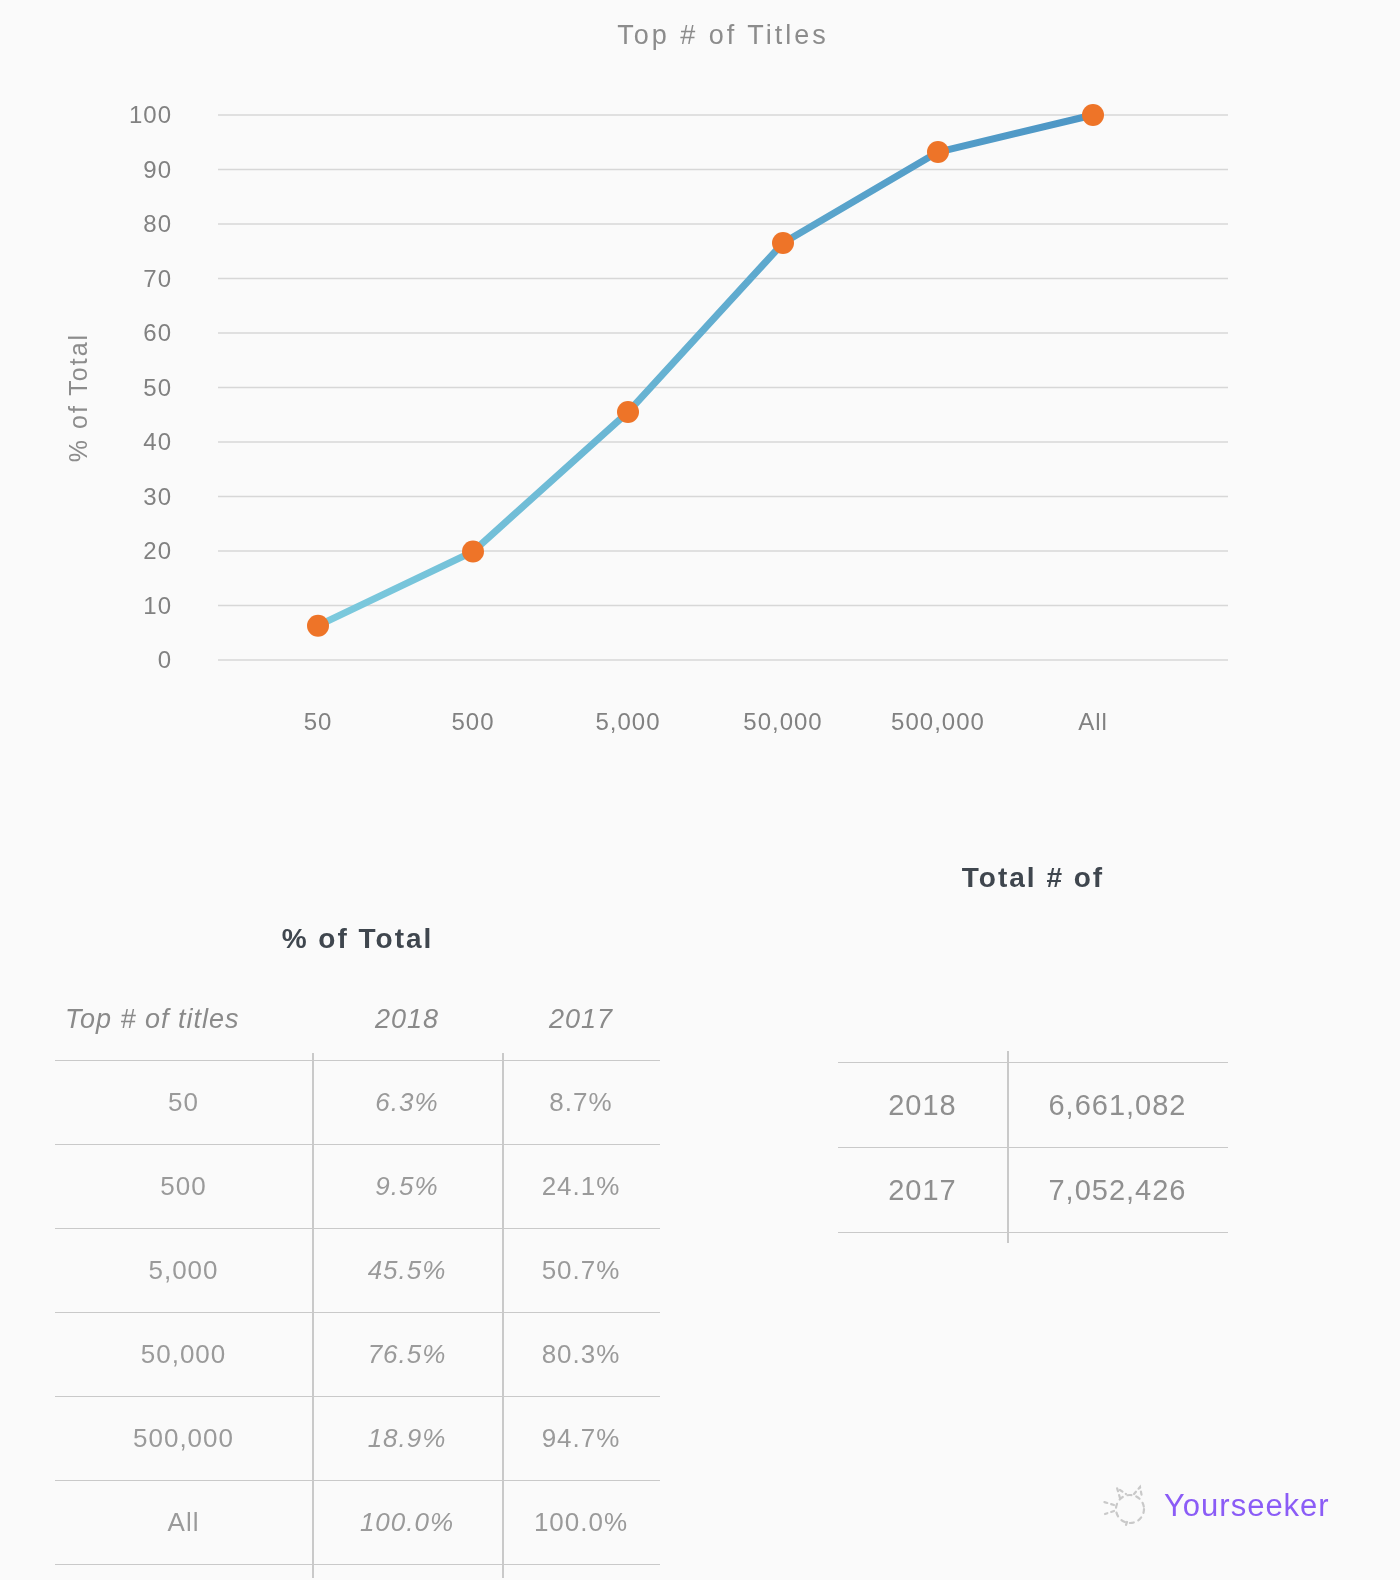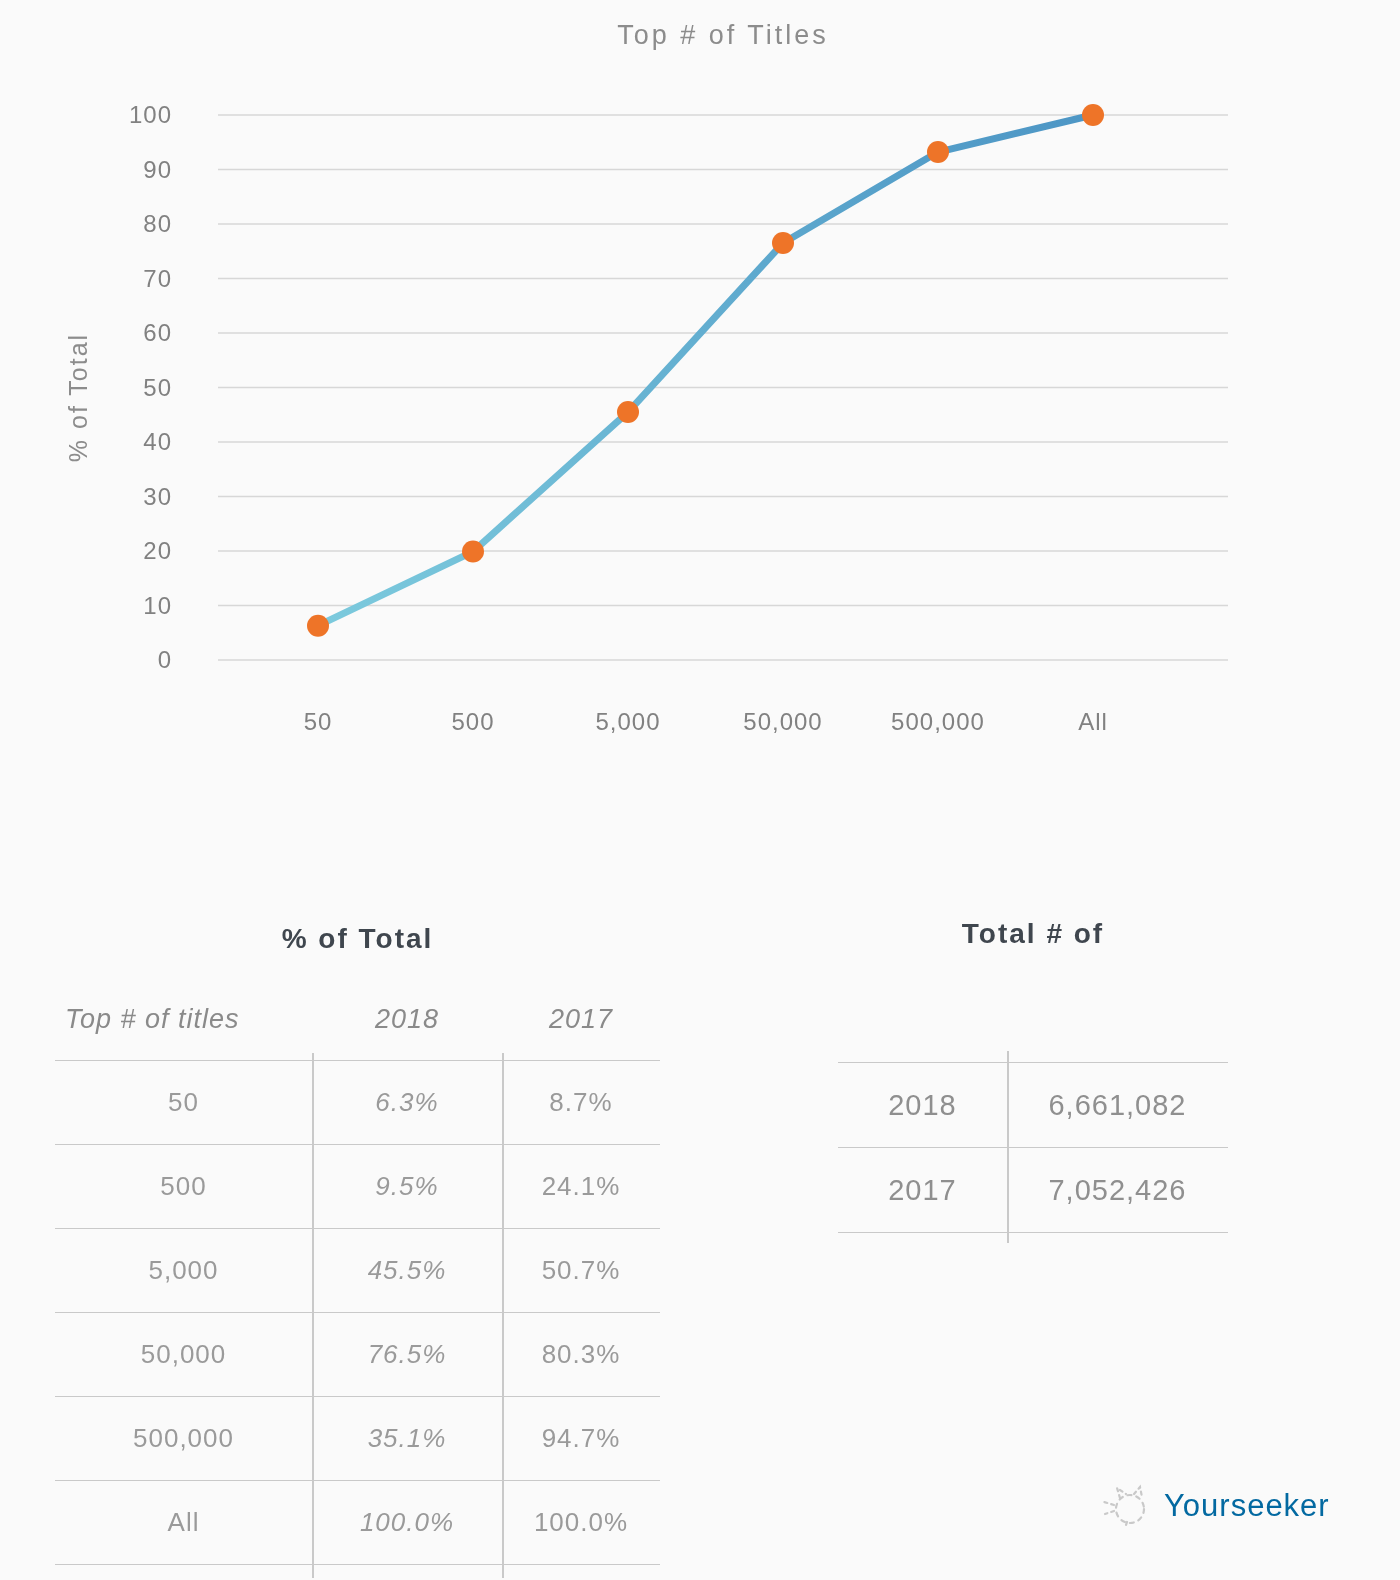--- a/index.html
+++ b/index.html
@@ -22,21 +22,21 @@
   svg text{
     font-family:"Liberation Sans", sans-serif;
     fill:#818181;font-size:24px;letter-spacing:1px;
   }
   
   .tbl-heading{
     font-weight:bold;color:#3f464e;font-size:28px;letter-spacing:2px;
     text-align:center;line-height:36px;
   }
   .pct-heading{left:55px;top:921px;width:605px;}
-  .sold-heading{left:838px;top:916px;width:390px;}
+  .sold-heading{left:838px;top:860px;width:390px;}
   
   .lheader{left:55px;top:1000px;width:605px;height:44px;font-style:italic;color:#8a8a8a;font-size:27px;letter-spacing:1px;}
   .lheader .h1{position:absolute;left:10px;top:4px;}
   .lheader .h2{position:absolute;left:257px;width:190px;top:4px;text-align:center;}
   .lheader .h3{position:absolute;left:447px;width:158px;top:4px;text-align:center;}
   .ltable{left:55px;top:1060px;width:605px;}
   .lrow{display:flex;height:83px;border-top:1.5px solid #c9c9c9;}
   .lrow:last-child{border-bottom:1.5px solid #c9c9c9;}
   .lcell{display:flex;align-items:center;justify-content:center;
          color:#9a9a9a;font-size:26px;letter-spacing:1px;}
@@ -47,21 +47,21 @@
   
   .rtable{left:838px;top:1062px;width:390px;}
   .rrow{display:flex;height:84px;border-top:1.5px solid #c9c9c9;}
   .rrow:last-child{border-bottom:1.5px solid #c9c9c9;}
   .rcell{display:flex;align-items:center;justify-content:center;
          color:#8f8f8f;font-size:29px;letter-spacing:1px;}
   .rc1{width:169px;} .rc2{flex:1;}
   .rv1{left:169px;top:-11px;height:192px;}
   
   .watermark{left:1100px;top:1478px;display:flex;align-items:center;}
-  .watermark-label{color:#0369a1;font-size:31px;letter-spacing:1px;margin-left:8px;}
+  .watermark-label{color:#8b5cf6;font-size:31px;letter-spacing:1px;margin-left:8px;}
 </style>
 </head>
 <body>
 
 <div class="page">
 
   <div class="abs chart-title">Top # of Titles</div>
   <div class="abs y-axis-title">% of Total</div>
 
   <svg id="chart" class="abs" style="left:0;top:0;" width="1400" height="790">
@@ -135,21 +135,21 @@
       <div class="lcell lc2">45.5%</div>
       <div class="lcell lc3">50.7%</div>
     </div>
     <div class="lrow">
       <div class="lcell lc1">50,000</div>
       <div class="lcell lc2">76.5%</div>
       <div class="lcell lc3">80.3%</div>
     </div>
     <div class="lrow">
       <div class="lcell lc1">500,000</div>
-      <div class="lcell lc2">35.1%</div>
+      <div class="lcell lc2">18.9%</div>
       <div class="lcell lc3">94.7%</div>
     </div>
     <div class="lrow">
       <div class="lcell lc1">All</div>
       <div class="lcell lc2">100.0%</div>
       <div class="lcell lc3">100.0%</div>
     </div>
   </div>
 
   <div class="abs tbl-heading sold-heading">

